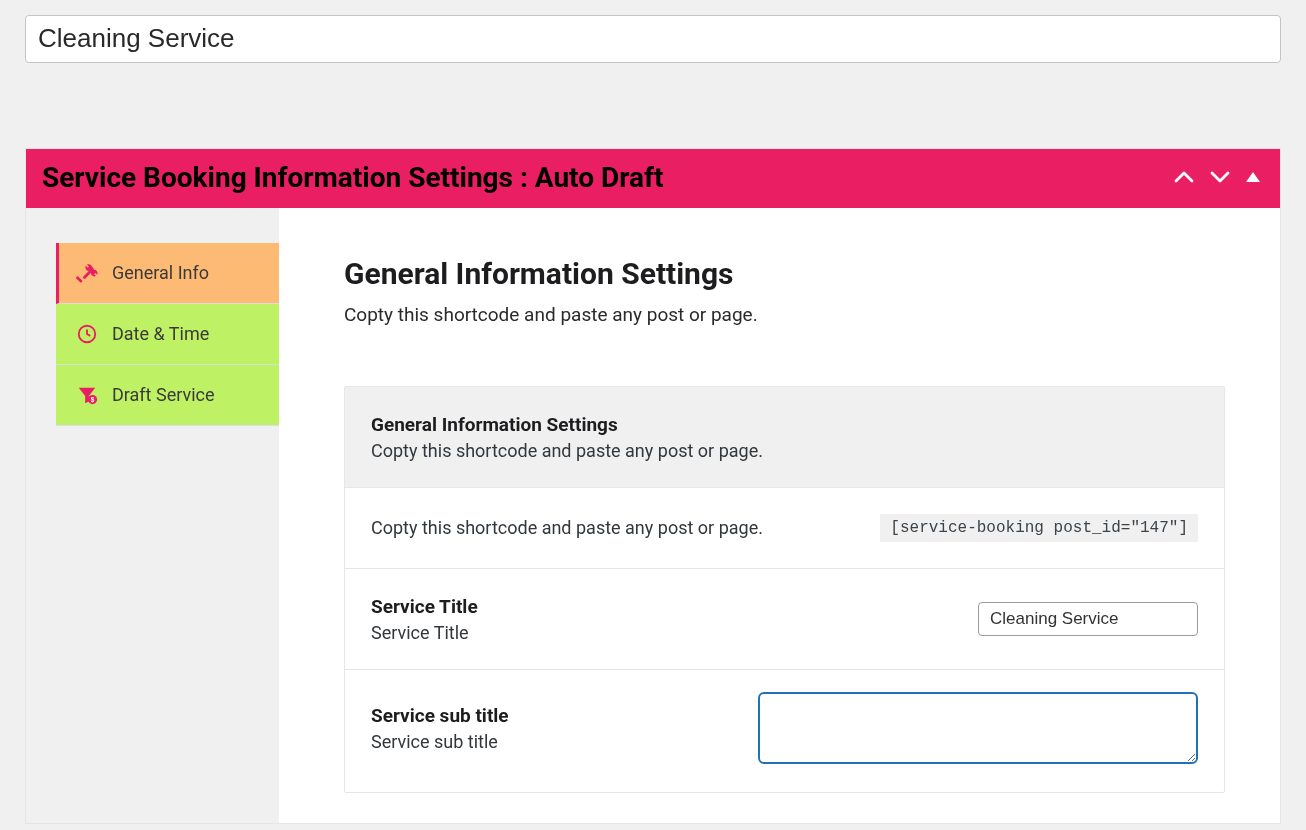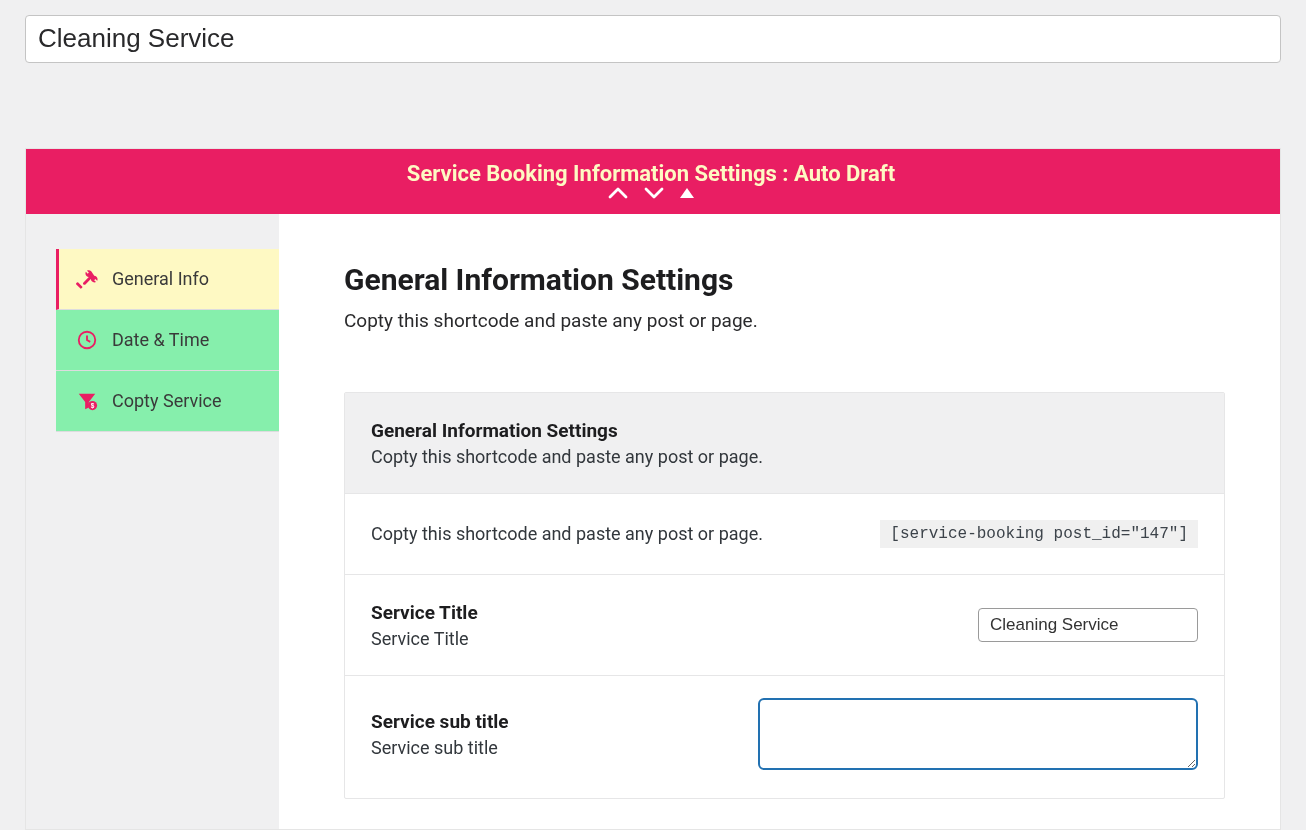--- a/index.html
+++ b/index.html
@@ -24,28 +24,27 @@
     outline: none;
   }
   .panel {
     margin-top: 85px;
     background: #fff;
     border: 1px solid #e5e5e5;
     box-shadow: 0 1px 1px rgba(0,0,0,0.02);
   }
   .panel-header {
     background: #e91e63;
-    color: #fef9c3;
-    font-size: 22px;
+    color: #000000;
+    font-size: 28px;
     font-weight: 700;
     padding: 12px 20px 14px 16px;
     display: flex;
     align-items: center;
     justify-content: space-between;
-    flex-direction: column;
   }
   .panel-header-actions {
     display: flex;
     align-items: center;
     gap: 16px;
   }
   .panel-header-actions svg { display: block; }
   .triangle-up {
     width: 0; height: 0;
     border-left: 7px solid transparent;
@@ -66,25 +65,25 @@
     margin: 0 0 0 30px;
   }
   .side-item {
     display: flex;
     align-items: center;
     padding: 19px 12px 19px 20px;
     border-bottom: 1px solid #dcdcde;
     font-size: 18px;
     color: #3a3a3a;
     cursor: pointer;
-    background: #86efac;
+    background: #bef264;
     gap: 14px;
   }
   .side-item.active {
-    background: #fef9c3;
+    background: #fdba74;
     border-left: 3px solid #e91e63;
     padding-left: 17px;
   }
   .side-icon {
     width: 22px;
     height: 22px;
     flex-shrink: 0;
     color: #e91e63;
     display: flex;
     align-items: center;
@@ -219,21 +218,21 @@
 
 
           <li class="side-item">
             <span class="side-icon">
               <svg viewBox="0 0 24 24" fill="currentColor">
                   <path d="M3 4h18l-7 9v6l-4 2v-8L3 4z"></path>
                   <circle cx="18" cy="17" r="5" fill="#e91e63"></circle>
                   <text x="18" y="20" font-size="7" text-anchor="middle" fill="#fff" font-family="Arial" font-weight="bold">$</text>
                 </svg>
             </span>
-            <span>Copty Service</span>
+            <span>Draft Service</span>
           </li>
 
         </ul>
       </nav>
 
       <div class="content">
 
         <h2 class="content-title">General Information Settings</h2>
         <p class="content-desc">Copty this shortcode and paste any post or page.</p>
 

